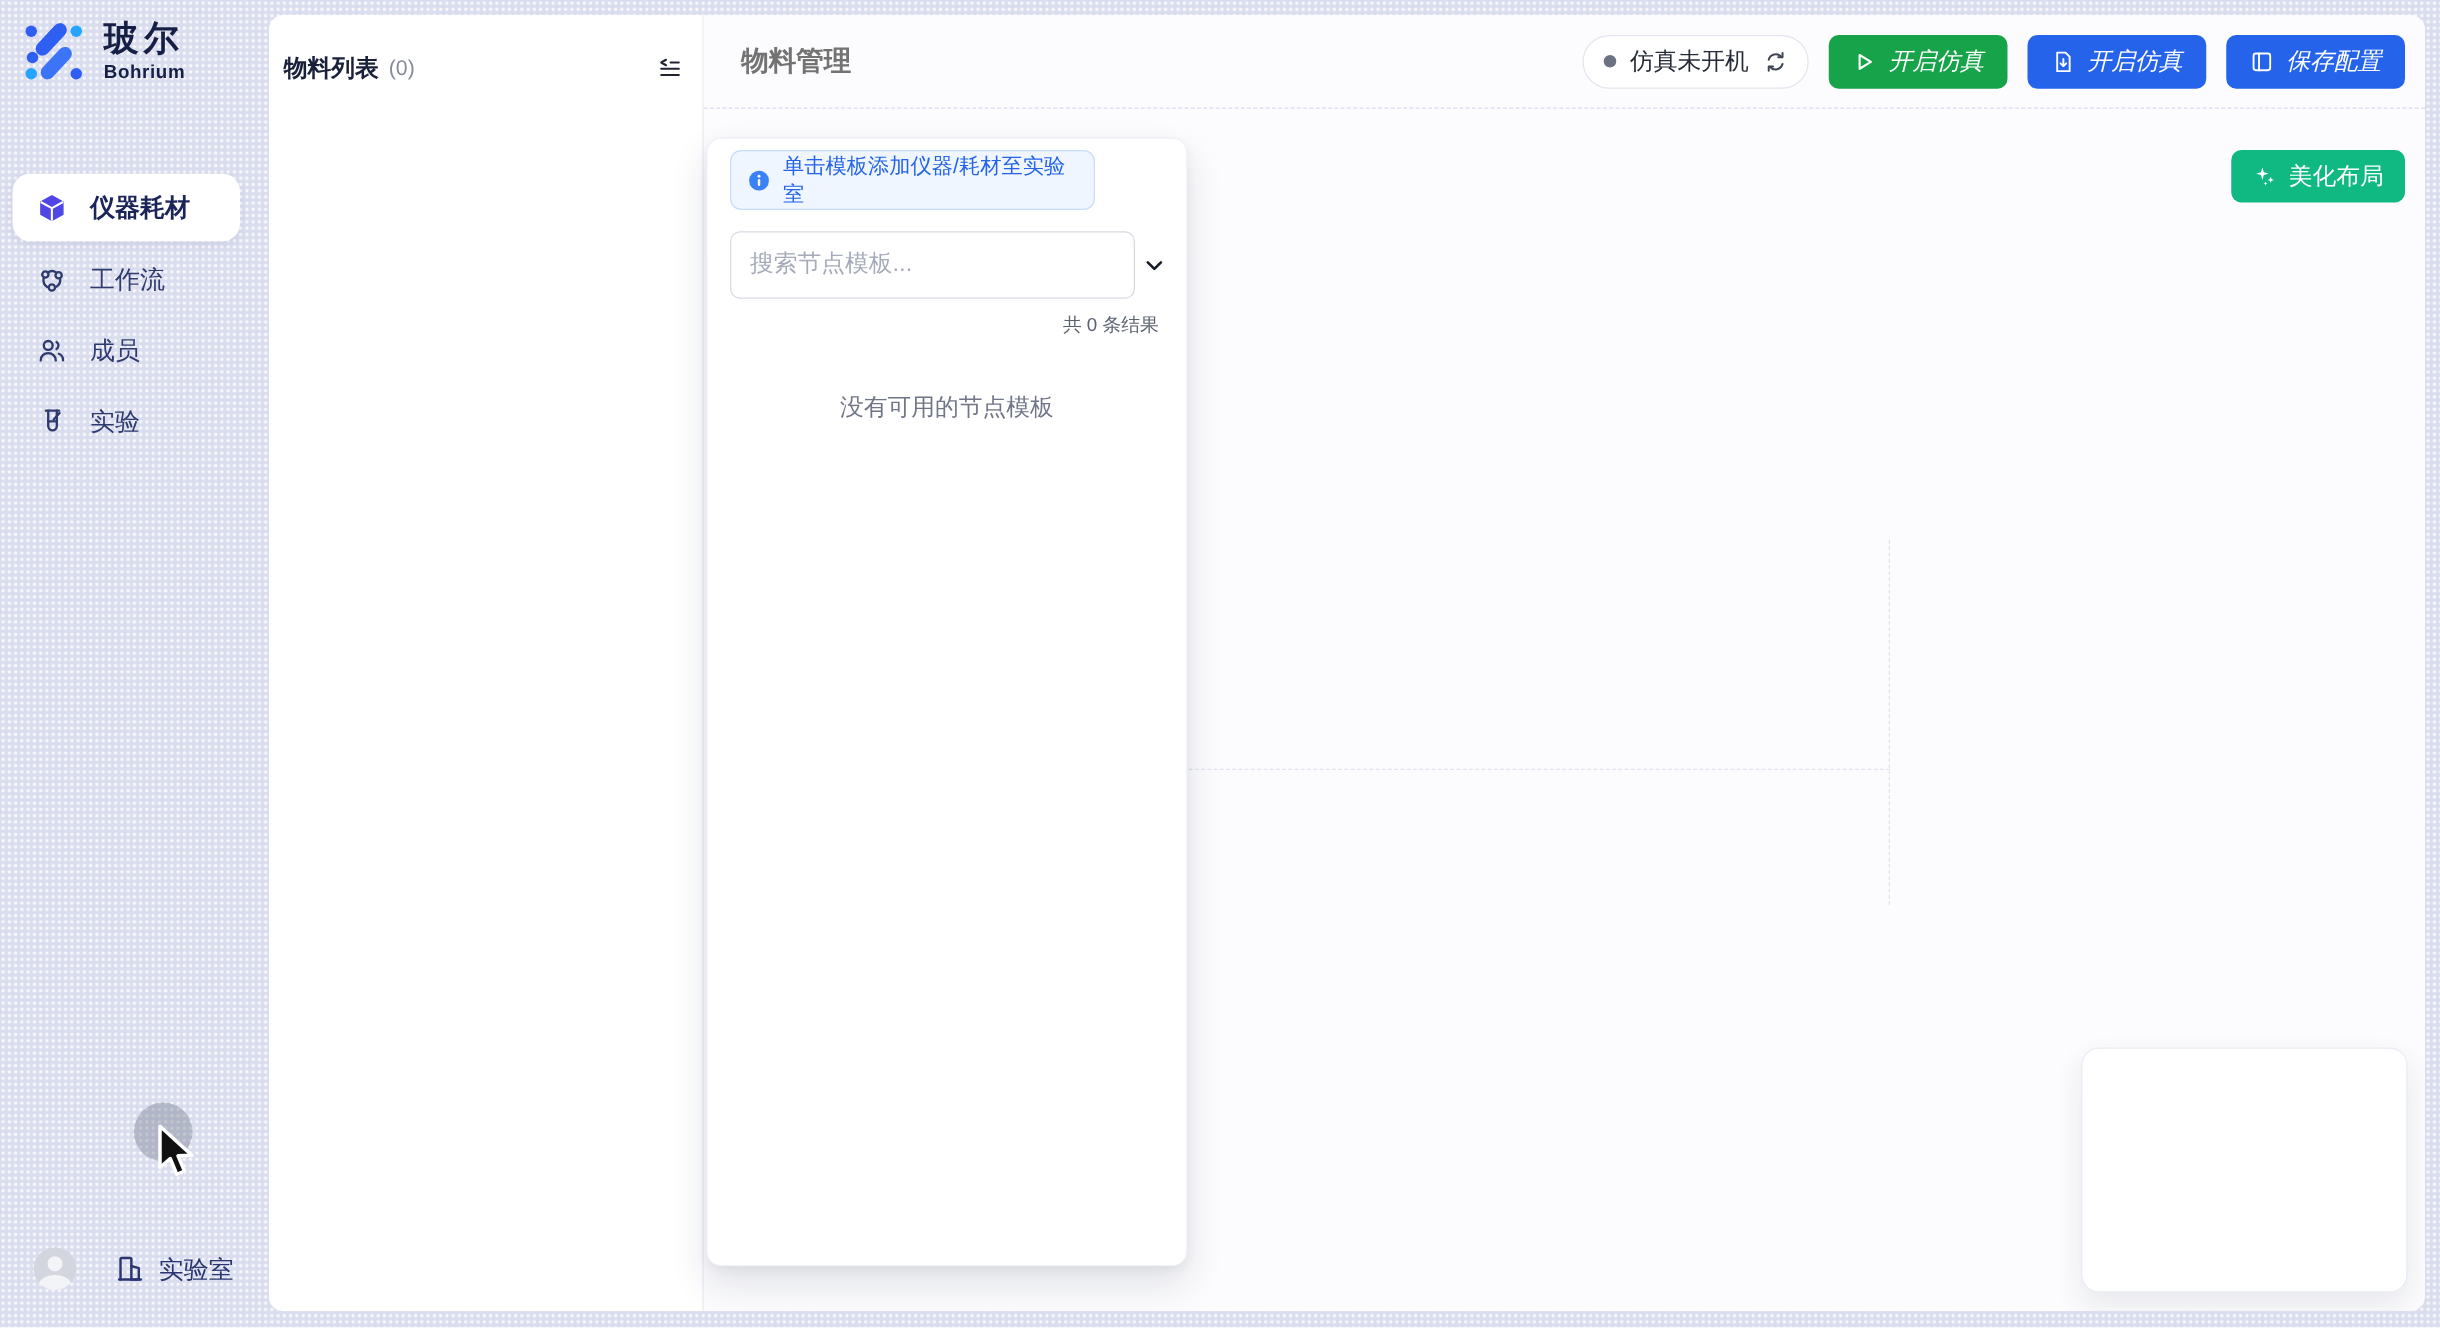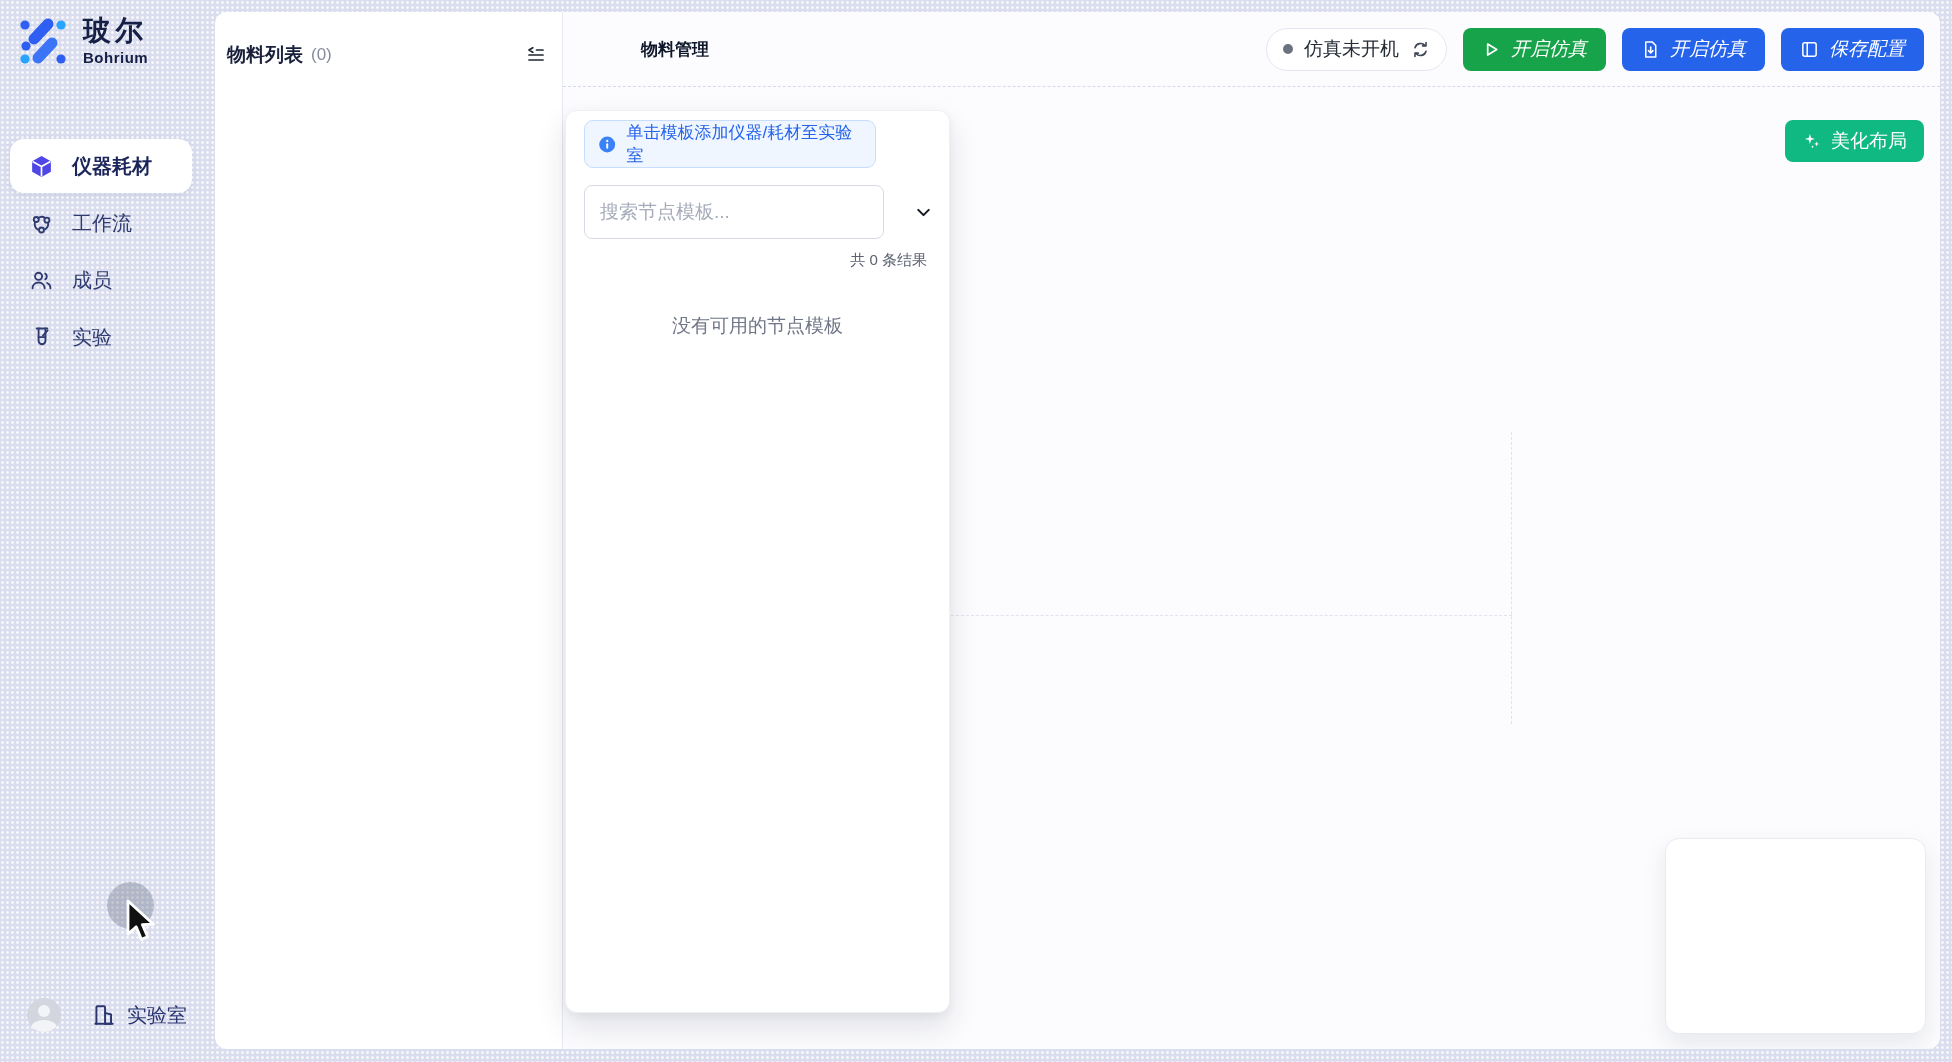--- a/index.html
+++ b/index.html
@@ -54,21 +54,21 @@
   .panel-count{ font-size:17px; color:#858b9b; margin-left:8px; }
   .collapse-btn{ margin-left:auto; width:24px; height:24px; display:flex; align-items:center; justify-content:center; cursor:pointer; }
 
   
   .main{ flex:1; position:relative; background:#fcfcfe; }
   .main-header{
     position:absolute; left:0; right:0; top:0; height:75px;
     display:flex; align-items:center; padding:0 16px 0 30px;
     border-bottom:1px dashed #d7daea; background:#fcfcfe; z-index:5;
   }
-  .main-title{ font-size:17px; font-weight:bold; color:#0f172a;margin-left:48px; }
+  .main-title{ font-size:22px; font-weight:bold; color:#737373; }
   .header-actions{ margin-left:auto; display:flex; align-items:center; gap:16px; }
 
   .status-pill{
     height:43px; padding:0 16px; border:1px solid #e3e6ee; border-radius:22px;
     background:#ffffff; display:flex; align-items:center; gap:11px;
     font-size:19px; color:#252b37;
   }
   .status-dot{ width:10px; height:10px; border-radius:50%; background:#6b7280; }
   .refresh-btn{ width:20px; height:20px; display:flex; align-items:center; justify-content:center; cursor:pointer; }
 
@@ -94,21 +94,21 @@
     z-index:4;
   }
   .info-banner{
     position:absolute; left:18px; top:9px; width:292px; height:48px;
     background:#eff6ff; border:1px solid #c8ddfb; border-radius:9px;
     display:flex; align-items:center; gap:10px; padding:0 13px;
     color:#2563eb; font-size:17px;
   }
   .search-row{ position:absolute; left:18px; top:74px; right:14px; display:flex; align-items:center; }
   .search-input{
-    width:300px; height:54px; border:1px solid #d6dae3; border-radius:8px;
+    width:324px; height:54px; border:1px solid #d6dae3; border-radius:8px;
     padding:0 15px; font-size:19px; color:#333; background:#fff; outline:none;
     font-family:"Liberation Sans", sans-serif;
   }
   .search-input::placeholder{ color:#a5abb9; }
   .chevron-btn{ margin-left:auto; width:24px; height:24px; display:flex; align-items:center; justify-content:center; cursor:pointer; }
   .results-count{ position:absolute; top:140px; right:22px; font-size:15px; color:#5c6272; }
   .empty-text{ position:absolute; top:202px; left:0; right:0; text-align:center; font-size:19px; color:#707687; }
 
   
   .beautify-btn{

